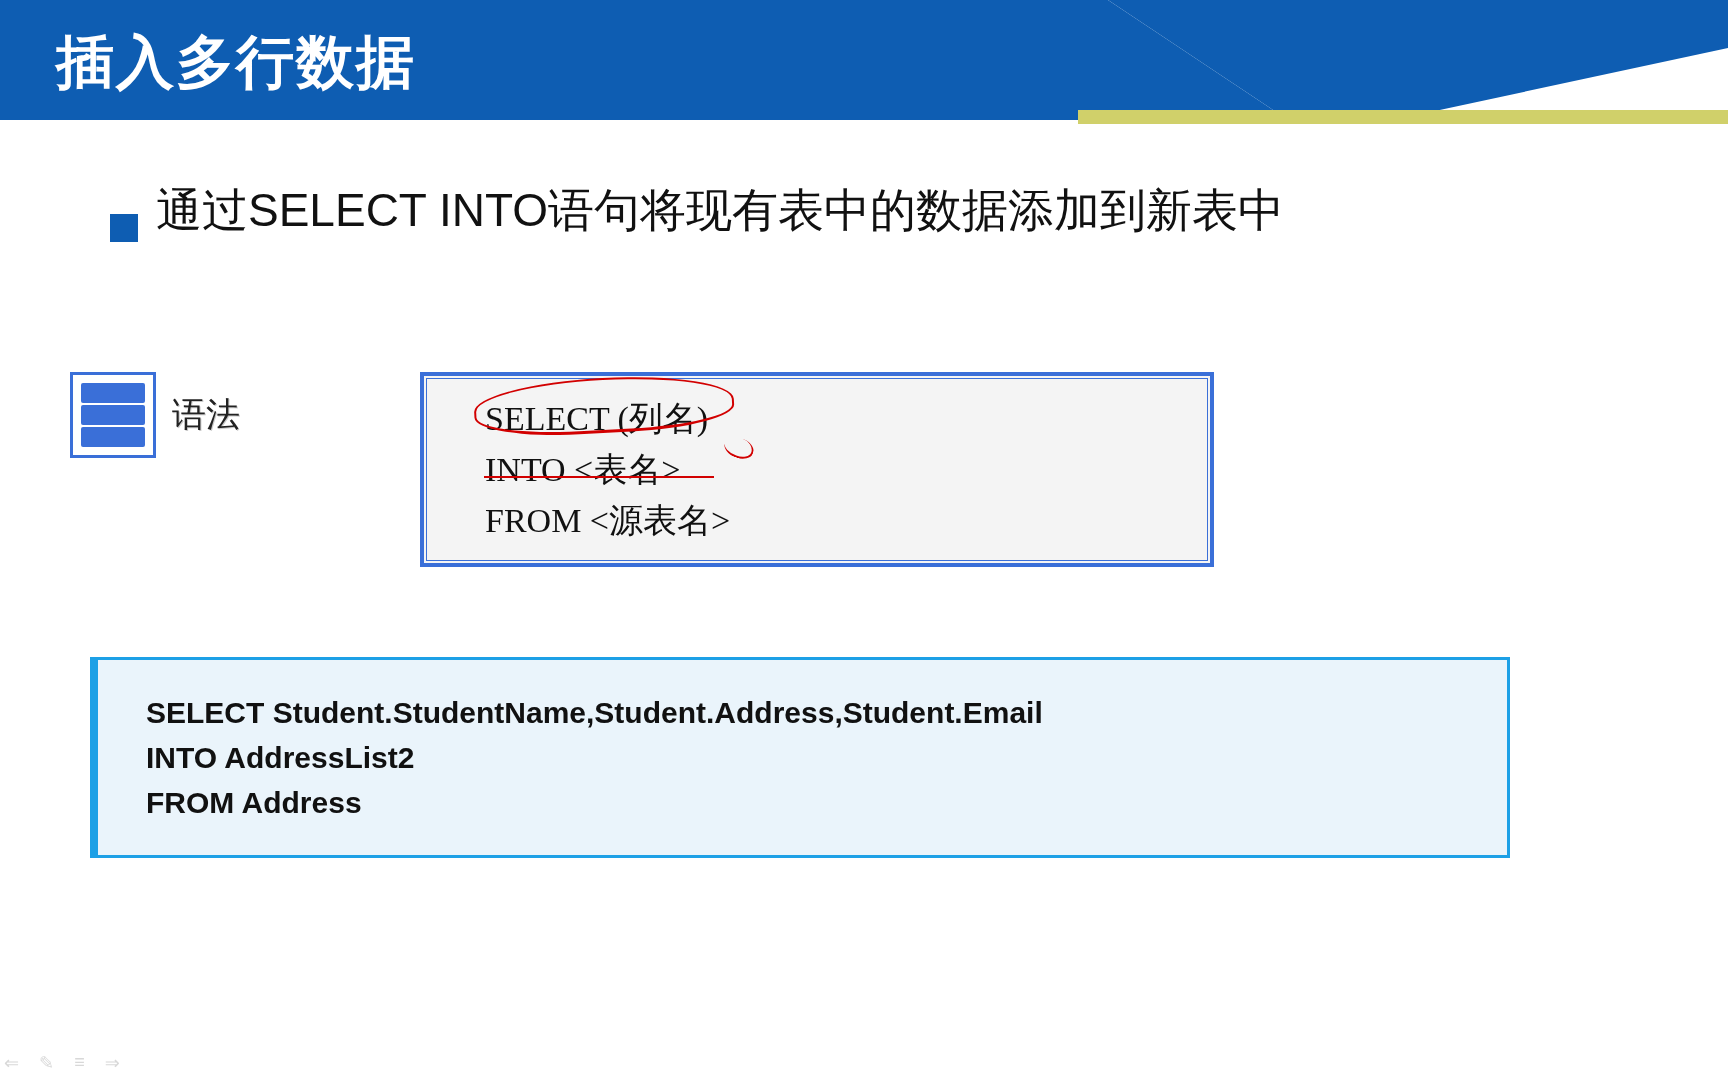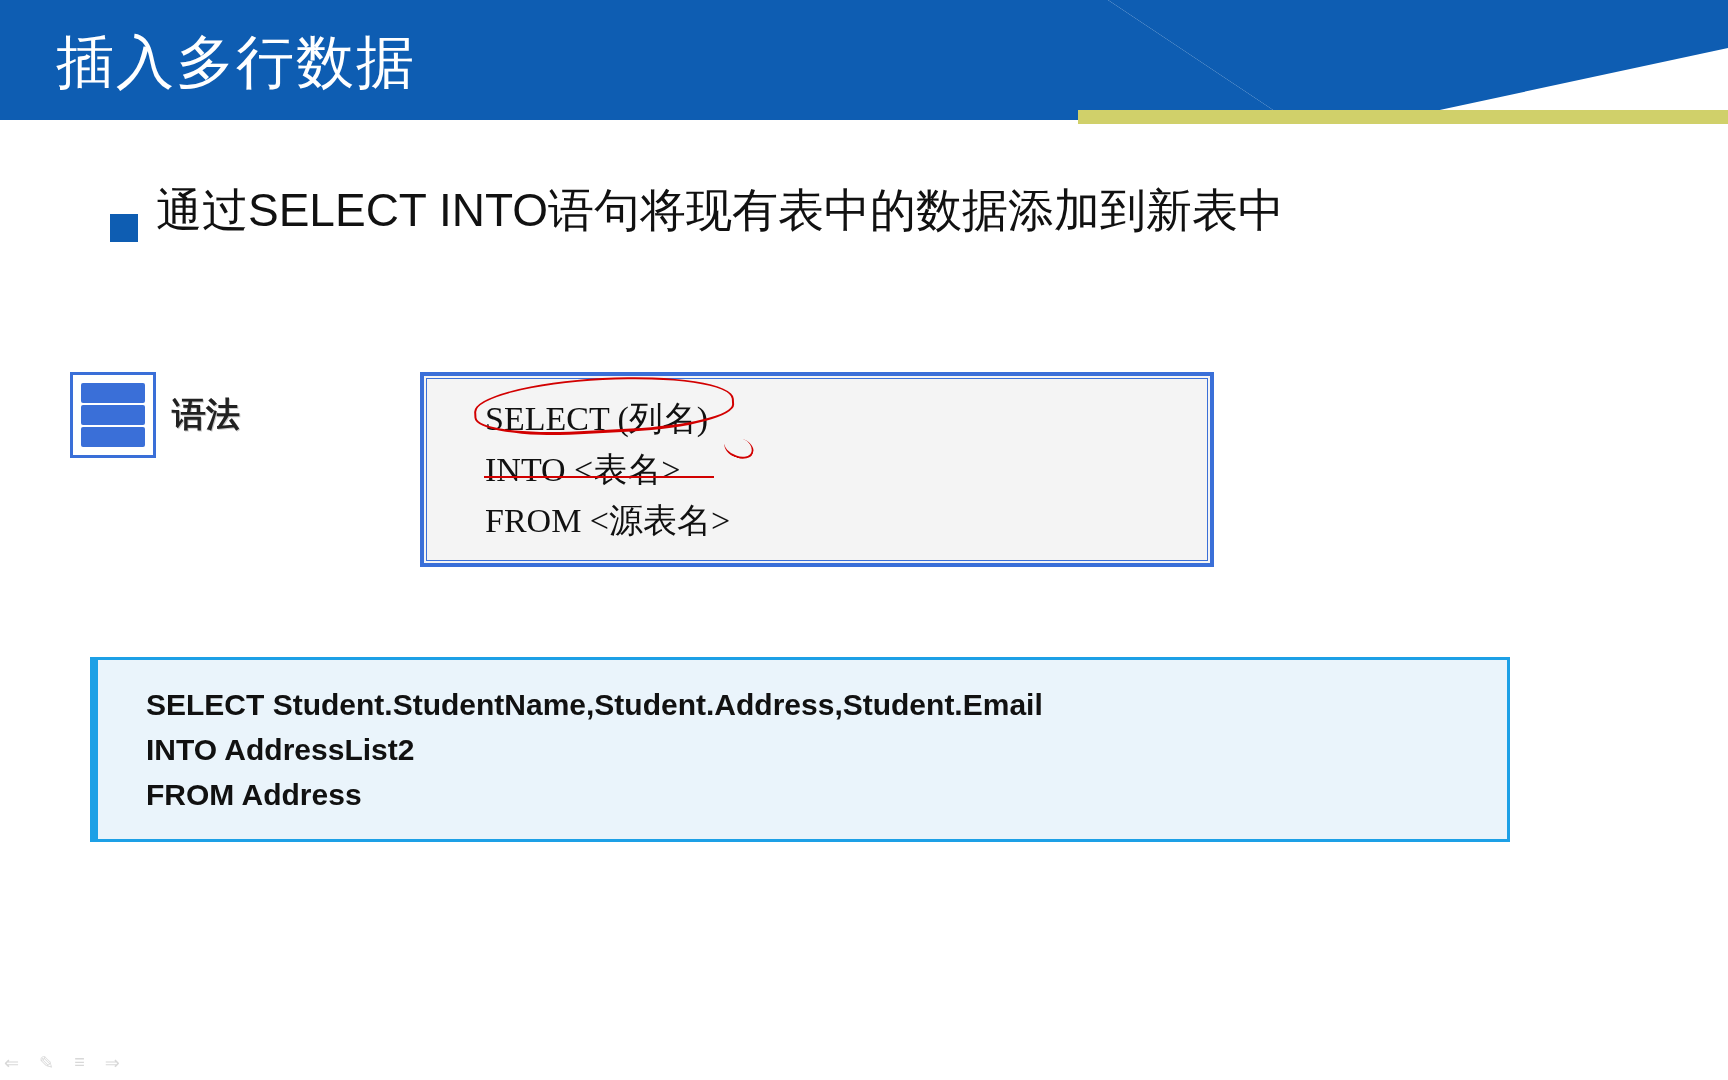--- a/index.html
+++ b/index.html
@@ -46,42 +46,42 @@
     width: 650px;
     height: 14px;
     background: #d0d06a;
   }
   .header-title {
     position: absolute;
     top: 24px;
     left: 56px;
     color: #fff;
     font-size: 58px;
-    font-weight: 400;
+    font-weight: 700;
     letter-spacing: 2px;
   }
 
   
   .content { position: relative; padding: 60px 40px 0 40px; }
 
   .bullet-row { display: flex; align-items: flex-end; gap: 18px; margin-left: 70px; }
   .bullet-square {
     width: 28px; height: 28px; background: #0e5db2; flex: 0 0 auto;
   }
   .subtitle { font-size: 46px; color: #111; font-weight: 400; }
 
   
   .syntax-row { display: flex; align-items: flex-start; margin-top: 130px; margin-left: 30px; gap: 180px; }
   .icon-label { display: flex; align-items: center; gap: 16px; }
   .server-icon {
     width: 86px; height: 86px; border: 3px solid #3a6fd8; background: #fff; position: relative; padding: 8px;
     display: flex; flex-direction: column; justify-content: space-between;
   }
   .server-icon div { height: 20px; background: #3a6fd8; border-radius: 2px; }
-  .label-text { font-size: 34px; font-weight: 700; color: #222; text-shadow: 1px 1px 0 #ccc; }
+  .label-text { font-size: 34px; font-weight: 400; color: #222; text-shadow: 1px 1px 0 #ccc; }
 
   .syntax-box {
     position: relative;
     width: 794px;
     border: 4px solid #3a6fd8;
     background: #f4f4f4;
     padding: 2px;
   }
   .syntax-inner {
     border: 1px solid #3a6fd8;
@@ -129,21 +129,21 @@
     position: absolute;
     bottom: -10px; left: 50%; transform: translateX(-50%);
     width: 10px; height: 8px; background: #3a6fd8;
   }
 
   .example-box {
     width: 1420px;
     border: 3px solid #1da0e6;
     border-left: 8px solid #1da0e6;
     background: #eaf4fb;
-    padding: 22px 48px;
+    padding: 30px 48px;
     font-family: Arial, "Microsoft YaHei", sans-serif;
     font-size: 30px;
     font-weight: 700;
     color: #111;
     line-height: 1.5;
   }
 
   
   .toolbar {
     position: absolute;

